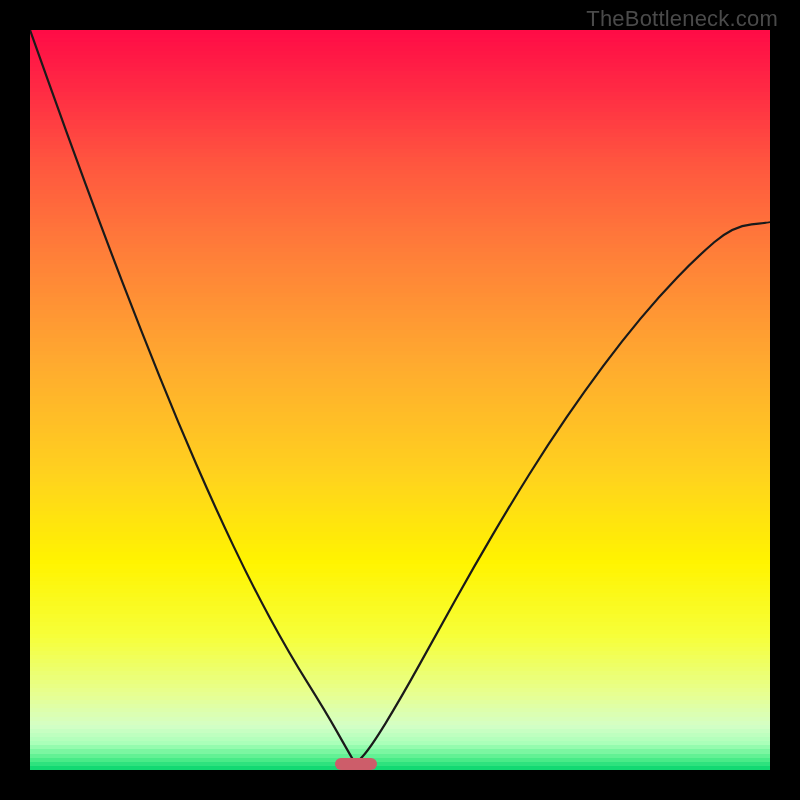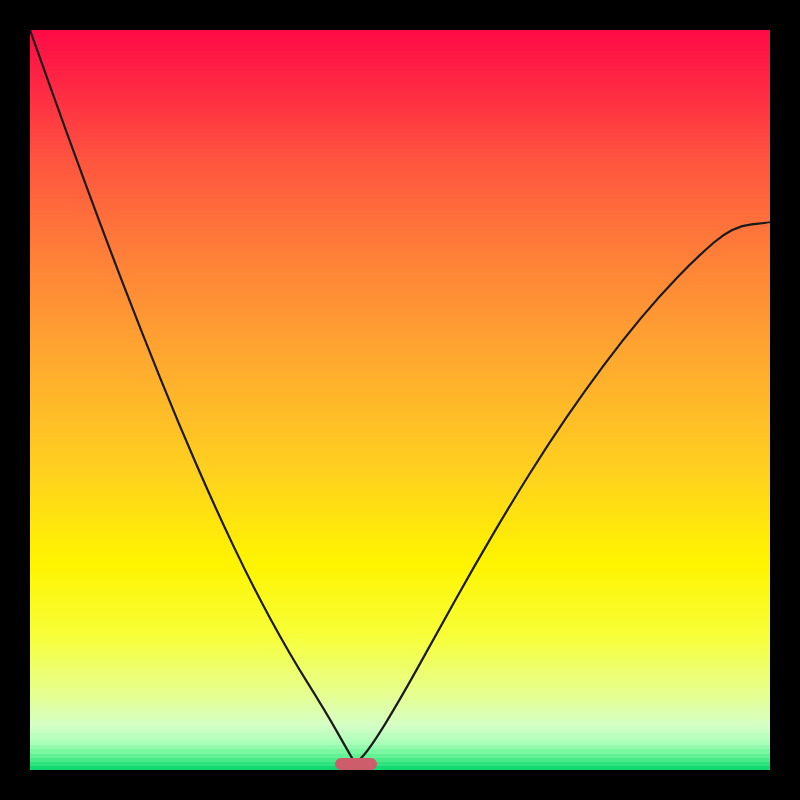--- a/index.html
+++ b/index.html
@@ -248,14 +248,15 @@
       </div>
 
     <svg class="curve" viewBox="0 0 740 740" preserveAspectRatio="none">
       <path id="curve-path" fill="none" stroke-width="2.2" stroke-linecap="round" d="M 0.0 0.0 Q 0.0 0.0 18.5 51.8 Q 37.0 103.6 55.5 153.9 Q 74.0 204.2 92.5 252.3 Q 111.0 300.4 129.5 346.3 Q 148.0 392.2 166.5 434.8 Q 185.0 477.3 203.5 516.1 Q 222.0 555.0 240.5 589.0 Q 259.0 623.1 277.5 652.7 Q 296.0 682.3 307.1 701.9 Q 318.2 721.5 321.9 727.8 T 325.6 734.1 M 325.6 734.1 Q 325.6 734.1 333.0 725.9 Q 340.4 717.8 355.2 693.8 Q 370.0 669.7 388.5 636.4 Q 407.0 603.1 425.5 569.8 Q 444.0 536.5 462.5 505.1 Q 481.0 473.6 499.5 444.0 Q 518.0 414.4 536.5 387.4 Q 555.0 360.4 573.5 335.6 Q 592.0 310.8 610.5 288.6 Q 629.0 266.4 647.5 247.2 Q 666.0 227.9 684.5 212.0 Q 703.0 196.1 721.5 194.3 T 740.0 192.4 " stroke="#1a1a1a"></path>
     </svg>
 
     <div class="floor-mark" id="marker" style="left: 325.6px; top: 734px; width: 42px; height: 12px; background: rgb(205, 93, 106);"></div>
 
   </div>
 
+  <div class="watermark">TheBottleneck.com</div>
 
 </div>
 
 </body></html>

